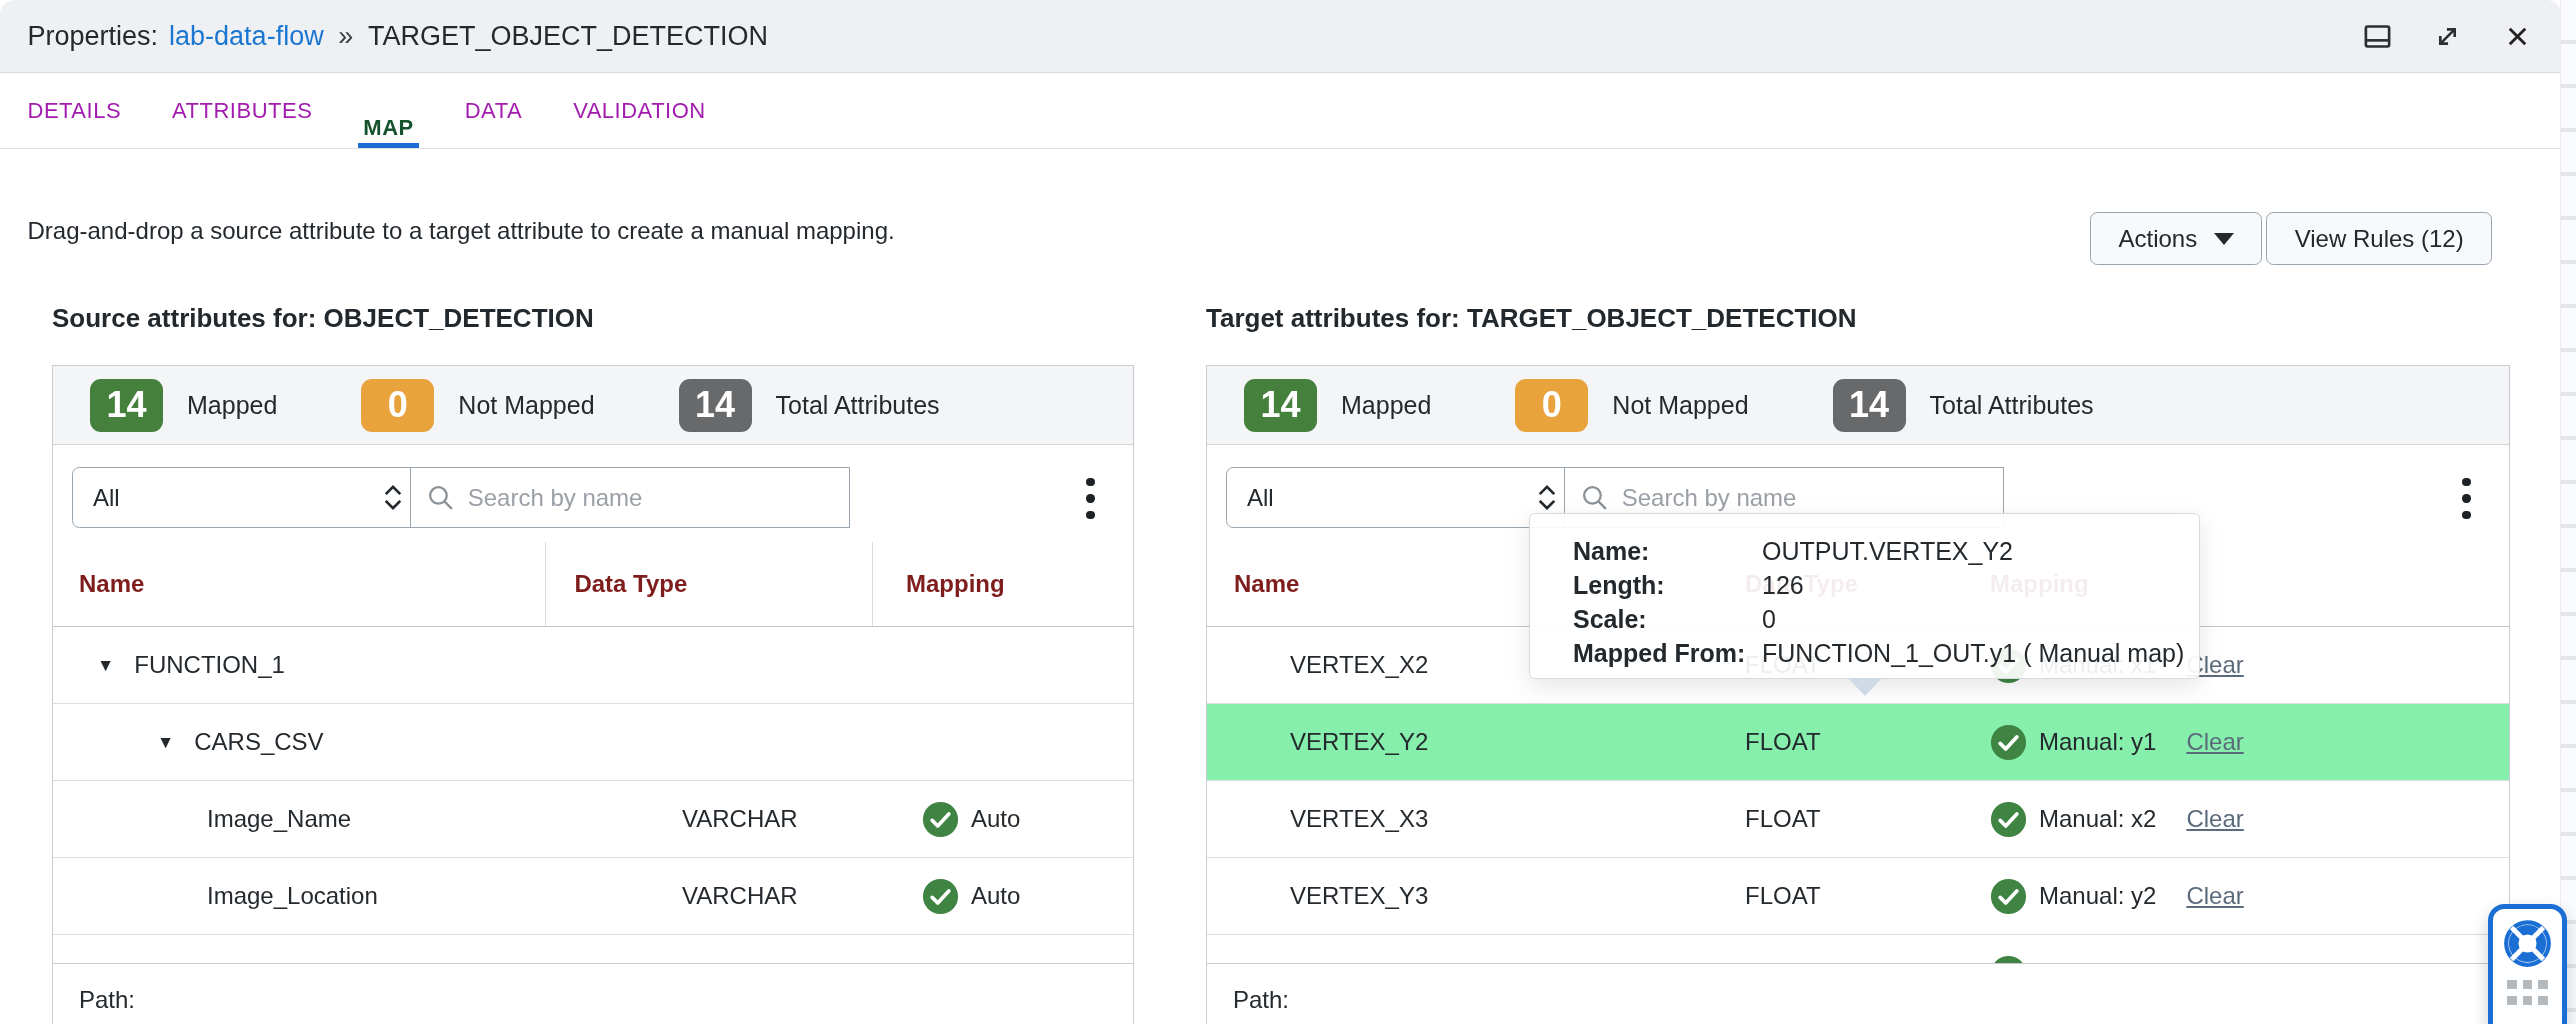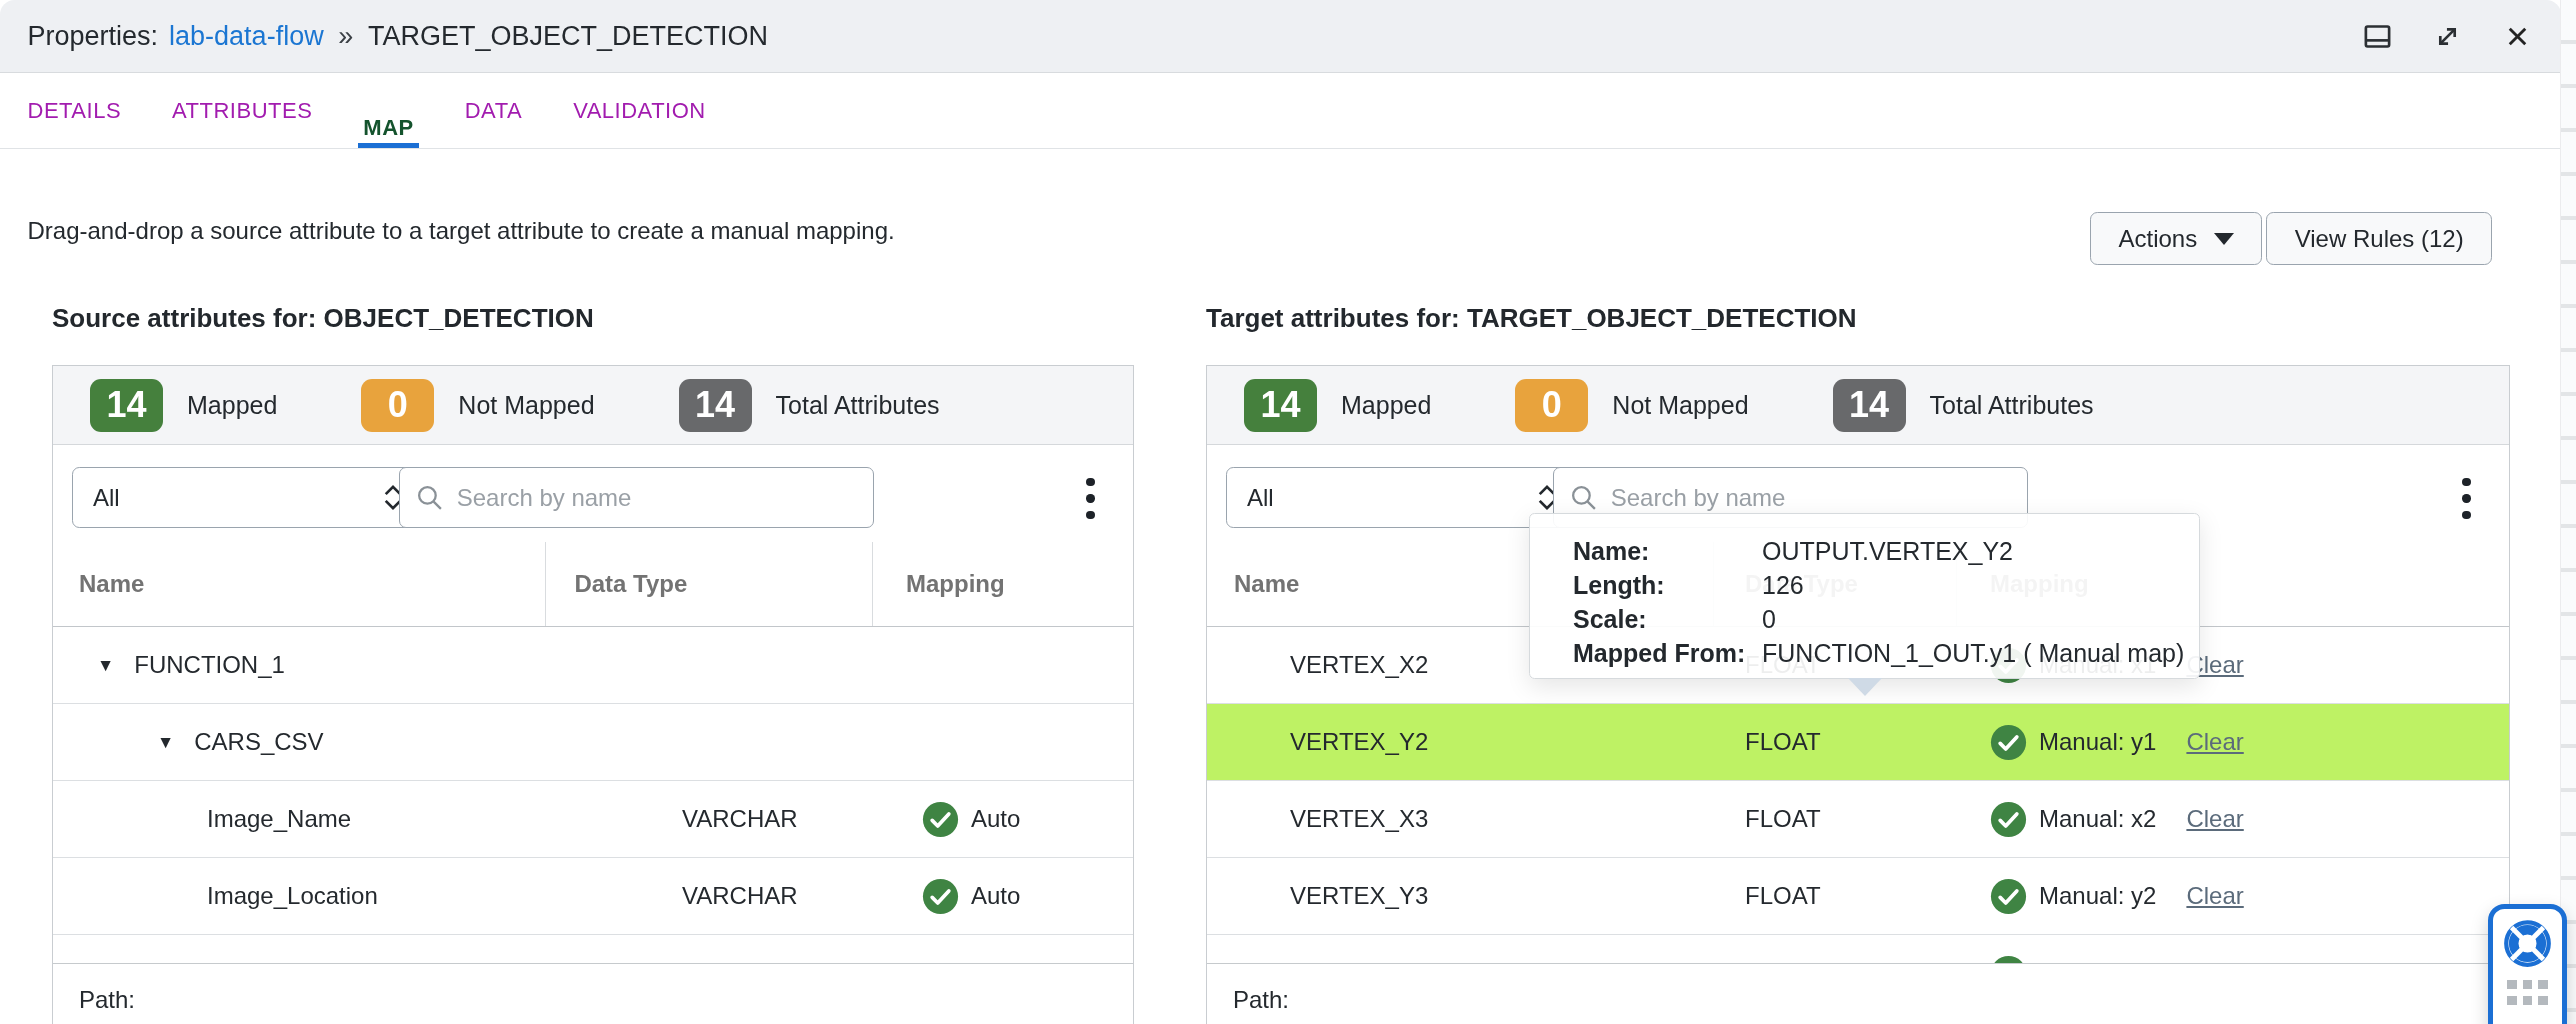--- a/index.html
+++ b/index.html
@@ -52,36 +52,36 @@
   .badge.green{background:#45803d;}
   .badge.orange{background:#e8a33d;}
   .badge.gray{background:#68696b;}
   .stat-label{font-size:25px;color:#24292e;margin-left:24px;margin-right:84px;}
 
   .filter-row{position:relative;height:97px;background:#fff;}
   .select-box{position:absolute;left:19px;top:22px;width:352px;height:61px;border:0.9px solid #9aa4ae;
     border-radius:7.3px;box-sizing:border-box;display:flex;align-items:center;padding:0 20px;
     font-size:24px;color:#24292e;cursor:pointer;background:#fff;}
   .select-box .chevrons{margin-left:auto;display:flex;flex-direction:column;gap:1.8px;}
-  .search-box{position:absolute;left:346px;top:22px;width:475px;height:61px;border:0.9px solid #9aa4ae;
-    border-radius:7px;box-sizing:border-box;display:flex;align-items:center;padding:0 14.7px;
+  .search-box{position:absolute;left:357px;top:22px;width:440px;height:61px;border:0.9px solid #9aa4ae;
+    border-radius:0;box-sizing:border-box;display:flex;align-items:center;padding:0 14.7px;
     font-size:24px;background:#fff;}
   .search-box .ph{color:#9aa0a6;margin-left:13px;}
   .kebab{position:absolute;right:24px;top:26px;width:37px;height:55px;display:flex;flex-direction:column;
     align-items:center;justify-content:center;gap:8.3px;cursor:pointer;}
   .kebab i{width:8.3px;height:8.3px;border-radius:50%;background:#1d2228;}
 
   .thead{height:85px;display:flex;align-items:center;border-bottom:1.8px solid #c2c6ca;
-    font-size:24px;font-weight:bold;color:#737373;box-sizing:border-box;}
+    font-size:24px;font-weight:bold;color:#7f1d1d;box-sizing:border-box;}
   .thead .cell{height:100%;display:flex;align-items:center;box-sizing:border-box;}
   .thead .cell.sep{border-right:0.9px solid #d9dcdf;}
 
   .row{height:77px;display:flex;align-items:center;border-bottom:0.9px solid #dcdfe2;
     font-size:24px;color:#24292e;box-sizing:border-box;}
-  .row.hl{background:#bef264;justify-content:space-between;}
+  .row.hl{background:#86efac;justify-content:space-between;}
   .cell{box-sizing:border-box;display:flex;align-items:center;overflow:hidden;white-space:nowrap;}
 
   
   .src-panel .c-name{width:493px;}
   .src-panel .c-type{width:327px;}
   .src-panel .c-map{flex:1;}
   .src-panel .thead .c-name{padding-left:26px;}
   .src-panel .thead .c-type{padding-left:28.4px;}
   .src-panel .thead .c-map{padding-left:33px;}
   .src-panel .row .c-type{padding-left:136px;}

